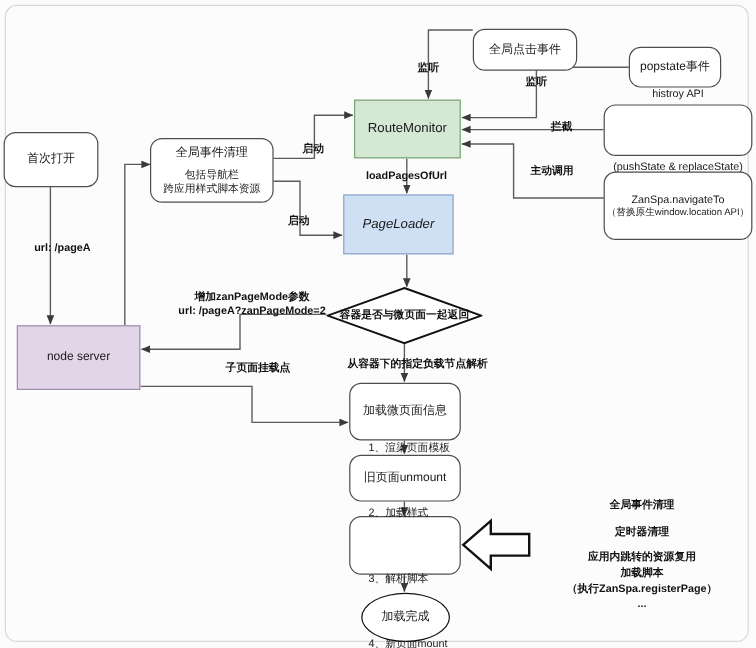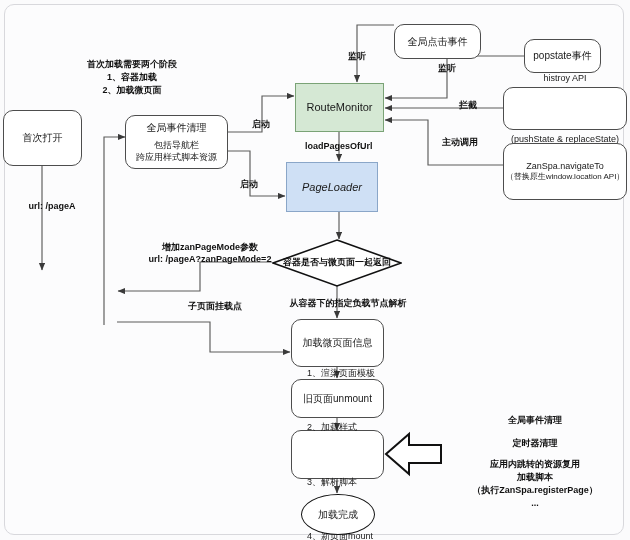--- a/index.html
+++ b/index.html
@@ -96,21 +96,21 @@
       <path d="M337,418 L337,430"></path>
 
       <path d="M337,479 L337,493"></path>
     </g>
 
     <g>
       <path d="M386,454 L409,434 L409,445 L441,445 L441,463 L409,463 L409,474 Z" fill="#ffffff" stroke="#111111" stroke-width="2" stroke-linejoin="miter"></path>
     </g>
   </svg>
 
-  <div class="node rounded t10" style="left:3px;top:110px;width:79px;height:56px;">
+  <div class="node rounded t10" style="left:3px;top:110px;width:79px;height:46px;">
     <span class="line">首次打开</span>
   </div>
 
   <div class="node rounded" style="left:125px;top:115px;width:103px;height:54px;">
     <span class="line t10" style="margin-bottom:5px;">全局事件清理</span>
     <span class="line t9">包括导航栏</span>
     <span class="line t9">跨应用样式脚本资源</span>
   </div>
 
   <div class="node rect green t11" style="left:295px;top:83px;width:89px;height:49px;">
@@ -132,20 +132,23 @@
   <div class="node rounded" style="left:503px;top:87px;width:124px;height:43px;gap:48px;">
     <span class="line t9 mono-en">histroy API</span>
     <span class="line t9 mono-en">(pushState &amp; replaceState)</span>
   </div>
 
   <div class="node rounded" style="left:503px;top:143px;width:124px;height:57px;">
     <span class="line t9 mono-en">ZanSpa.navigateTo</span>
     <span class="line t8">（替换原生window.location API）</span>
   </div>
 
+  <div class="node rect purple t10" style="left:14px;top:271px;width:103px;height:54px;">
+    <span class="line mono-en">node server</span>
+  </div>
 
   <div style="position:absolute;left:272px;top:239px;width:130px;height:48px;">
     <svg viewBox="0 0 130 48" style="position:absolute;left:0;top:0;width:130px;height:48px;">
       <polygon points="65,1 129,24 65,47 1,24" fill="#ffffff" stroke="#111111" stroke-width="1.6"></polygon>
     </svg>
     <div style="position:absolute;left:0;top:0;width:130px;height:48px;display:flex;align-items:center;justify-content:center;">
       <span class="t9 lbl" style="position:static;">容器是否与微页面一起返回</span>
     </div>
   </div>
 
@@ -161,23 +164,20 @@
     <span class="line">1、渲染页面模板</span>
     <span class="line">2、加载样式</span>
     <span class="line">3、解析脚本</span>
     <span class="line">4、新页面mount</span>
   </div>
 
   <div class="node ellipse t10" style="left:301px;top:494px;width:74px;height:41px;">
     <span class="line">加载完成</span>
   </div>
 
-  <div class="lbl t9" style="left:62px;top:58px;width:140px;">首次加载需要两个阶段
-1、容器加载
-2、加载微页面</div>
 
   <div class="lbl t9" style="left:455px;top:414px;width:160px;">全局事件清理</div>
 
   <div class="lbl t9" style="left:455px;top:437px;width:160px;">定时器清理</div>
 
   <div class="lbl t9" style="left:445px;top:458px;width:180px;">应用内跳转的资源复用
 加载脚本
 （执行ZanSpa.registerPage）
 ...</div>
 

